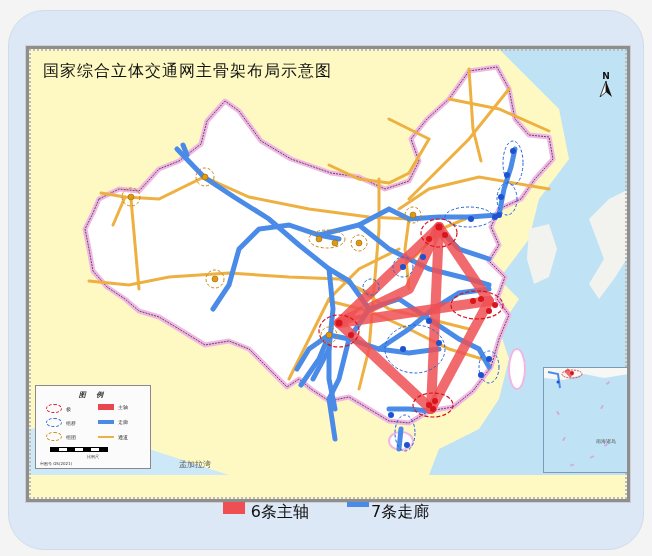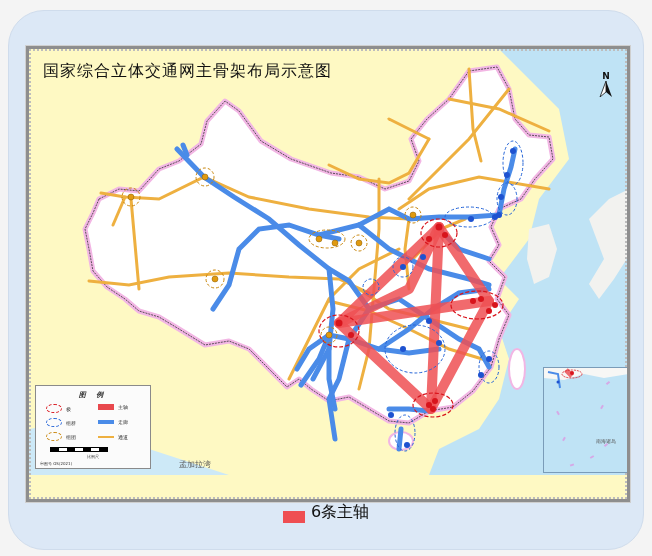--- a/index.html
+++ b/index.html
@@ -46,21 +46,21 @@
     .scale-label { position: absolute; top: 68px; width: 100%; text-align: center; font-size: 4px; }
     .legend-note { position: absolute; top: 75px; left: 4px; font-size: 4px; white-space: nowrap; }
     .inset {
       position: absolute; left: 514px; top: 318px; width: 84px; height: 104px;
       border: 1px solid #7a9cb8; z-index: 6; background: #bfe3f5;
     }
     .bottom-legend {
       position: absolute; top: 502px; left: 0; width: 652px; display: flex;
       justify-content: center; align-items: center; gap: 38px; font-size: 16px; color: #111;
     }
-    .bl-item { display: flex; align-items: flex-end; }
+    .bl-item { display: flex; align-items: flex-start; }
     .bl-swatch { margin-right: 6px; }
     .sea-label { position: absolute; font-size: 6px; color: #555; z-index: 4; margin-left: 22px; }
   </style>
 </head>
 <body>
 
 <div class="card"></div>
 
 <div class="map-frame">
   <svg class="map-svg" width="604" height="426" viewBox="0 0 604 426">
@@ -251,13 +251,17 @@
     </svg>
     <div class="sea-label" style="left:30px; top:70px; font-size:5px;">南海诸岛</div>
   </div>
 </div>
 
 <div class="bottom-legend">
   <div class="bl-item">
     <span class="bl-swatch" style="width:22px;height:12px;background:#ef4e52;display:inline-block;"></span>
     <span>6条主轴</span>
   </div>
+  <div class="bl-item">
+    <span class="bl-swatch" style="width:22px;height:5px;background:#4a8be8;display:inline-block;margin-right:2px;"></span>
+    <span>7条走廊</span>
+  </div>
 </div>
 
 </body></html>

